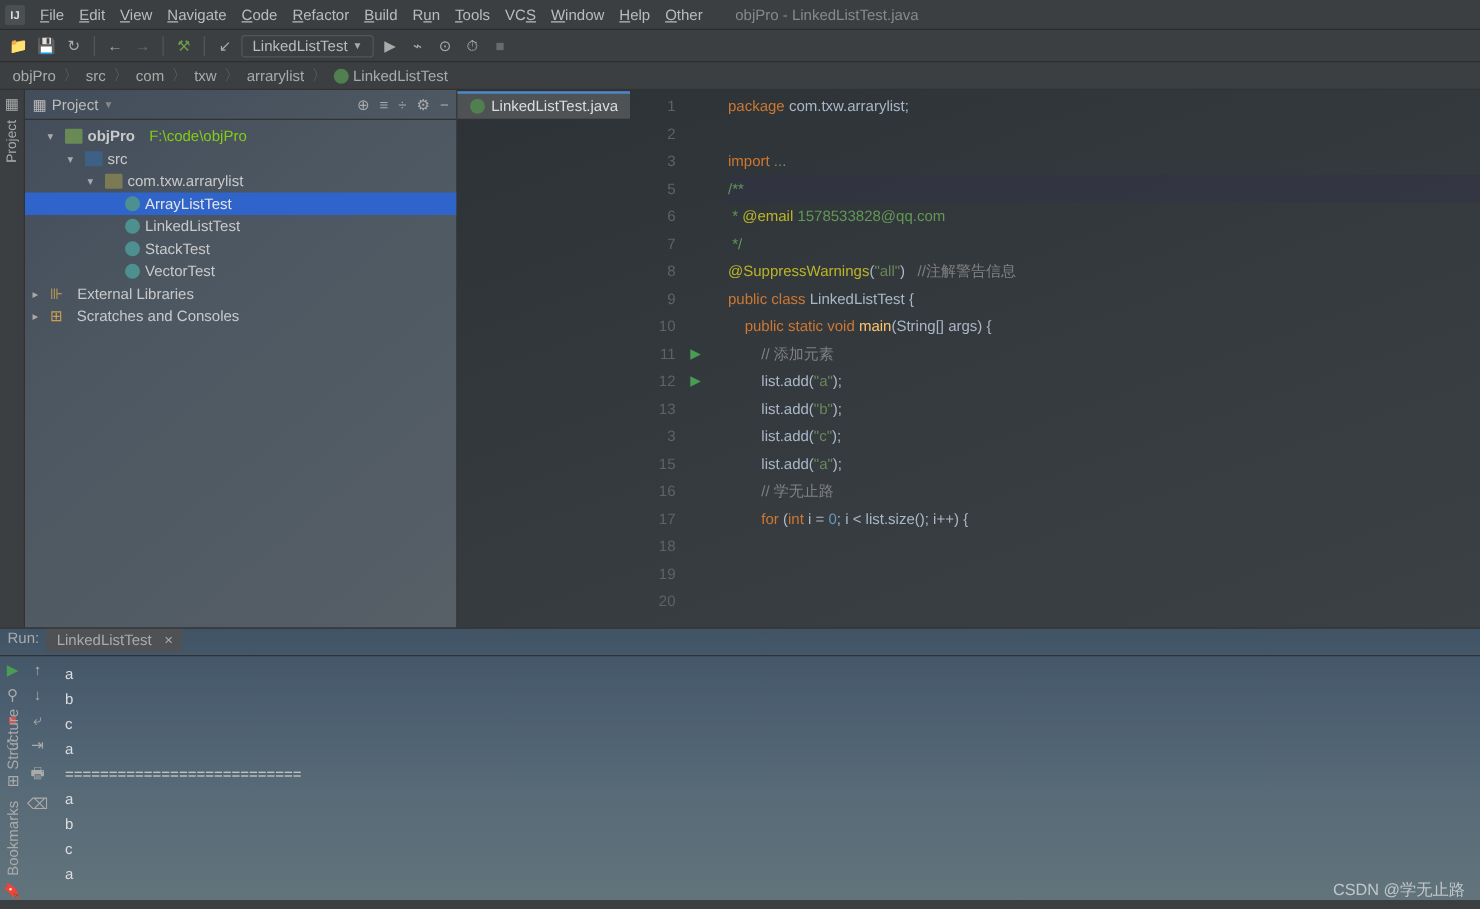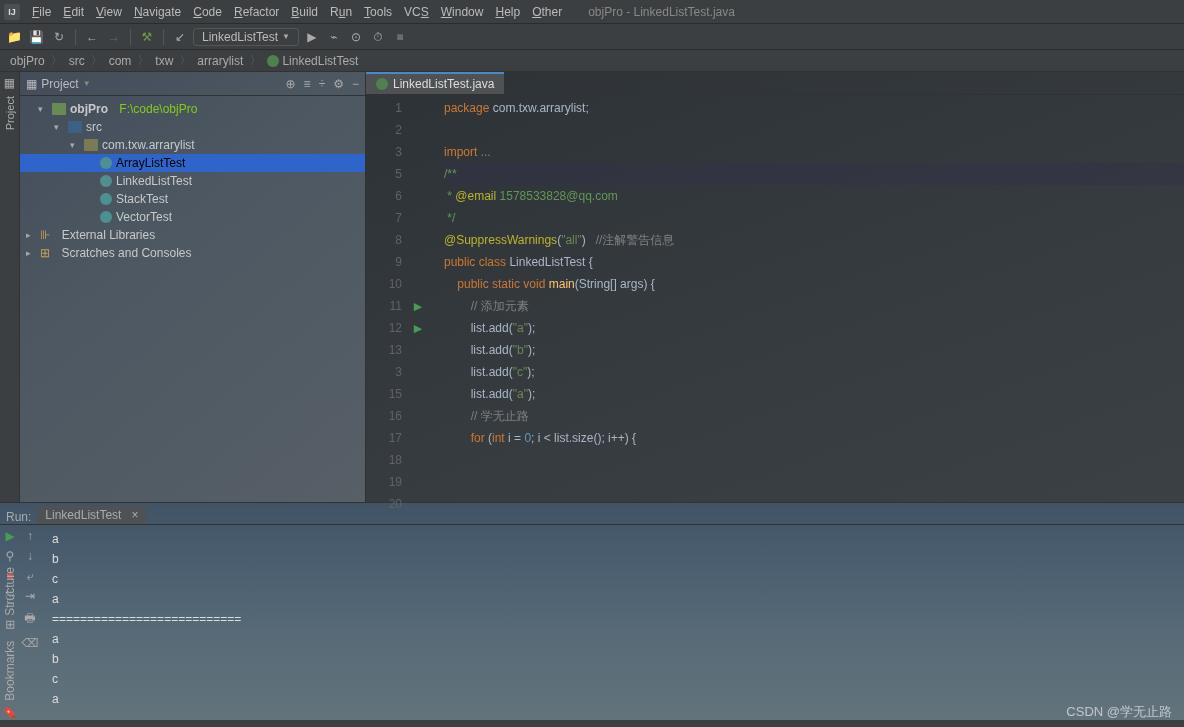--- a/index.html
+++ b/index.html
@@ -25,41 +25,41 @@
 .project::before{content:"";position:absolute;inset:0;background:linear-gradient(140deg,#5a7aa8 0%,#7fa5c4 40%,#a8c4d8 100%);opacity:.25;z-index:0}
 .project>*{position:relative;z-index:1}
 .projhead{height:24px;display:flex;align-items:center;padding:0 6px;gap:6px;border-bottom:1px solid #323232}
 .projhead .lbl{display:flex;align-items:center;gap:4px}
 .projhead .icons{margin-left:auto;display:flex;gap:8px;color:#aaa}
 .tree{padding:4px 0;color:#c9c9c9}
 .tree .node{display:flex;align-items:center;height:18px;padding-left:6px;gap:4px}
 .tree .arrow{width:10px;color:#aaa;font-size:9px}
 .tree .folder{width:14px;height:12px;background:#6a8a55;border-radius:1px}
 .tree .class{width:12px;height:12px;background:#4e8f8f;border-radius:6px}
-.tree .sel{background:#2f65ca;color:#000000}
+.tree .sel{background:#2f65ca;color:#e5e5e5}
 .tree .pad1{padding-left:18px}.tree .pad2{padding-left:34px}.tree .pad3{padding-left:50px}.tree .pad4{padding-left:66px}
 .tree .dim{color:#84cc16}
-.editor{flex:1;display:flex;flex-direction:column;background:#2b2b2b;position:relative}
+.editor{flex:1;display:flex;flex-direction:row;background:#2b2b2b;position:relative}
 .editor::before{content:"";position:absolute;inset:0;background:linear-gradient(160deg,#3a5a7a 0%,#5a7a9a 30%,#7a9aba 60%,#9abad8 100%);opacity:.15;z-index:0}
 .tabs{height:24px;display:flex;align-items:flex-end;border-bottom:1px solid #323232;position:relative;z-index:1}
 .tab{background:#4e5254;border-top:2px solid #4a88c7;padding:3px 10px;display:flex;align-items:center;gap:5px;color:#ddd}
 .tab .cicon2{width:12px;height:12px;border-radius:6px;background:#508050}
 .code{flex:1;display:flex;position:relative;z-index:1;font-family:"JetBrains Mono",Consolas,monospace;font-size:15px;line-height:22px}
 .gutter{width:44px;text-align:right;color:#606366;padding:2px 8px 2px 0}
 .gutter div{height:22px}
 .gut2{width:16px;padding-top:2px}
 .gut2 div{height:22px;display:flex;align-items:center;justify-content:center}
 .gut2 .run{color:#499c54;font-size:11px}
 .codebody{flex:1;padding:2px 0 2px 18px;color:#a9b7c6}
 .codebody .line{height:22px;white-space:pre}
 .codebody .hl{background:rgba(50,50,70,.5)}
 .kw{color:#cc7832}.str{color:#6a8759}.num{color:#6897bb}.comm{color:#808080}.cls{color:#a9b7c6}.ann{color:#bbb529}.doc{color:#629755}.id{color:#ffc66d}.pkg{color:#a9b7c6}
 .runpane{height:218px;border-top:1px solid #323232;display:flex;flex-direction:column;position:relative}
 .runpane::before{content:"";position:absolute;inset:0;background:linear-gradient(180deg,#4a7aa8 0%,#6a9ac8 30%,#8abada 60%,#a8d4e8 100%);opacity:.35;z-index:0}
-.runhead{height:22px;display:flex;align-items:flex-end;padding:0 6px;gap:6px;border-bottom:1px solid #323232;position:relative;z-index:1;color:#aaa}
+.runhead{height:22px;display:flex;align-items:flex-start;padding:0 6px;gap:6px;border-bottom:1px solid #323232;position:relative;z-index:1;color:#aaa}
 .runhead .rtab{background:#4e5254;padding:2px 8px;display:flex;align-items:center;gap:4px}
 .runbody{flex:1;display:flex;position:relative;z-index:1}
 .runside{width:20px;display:flex;flex-direction:column;align-items:center;gap:6px;padding-top:4px;color:#aaa}
 .runside2{width:20px;display:flex;flex-direction:column;align-items:center;gap:6px;padding-top:4px;color:#aaa}
 .console{flex:1;padding:4px 12px;font-family:Consolas,monospace;font-size:14px;color:#ddd;line-height:20px}
 .console div{height:20px}
 .bottomstrip{position:absolute;left:0;bottom:0;width:20px;height:218px;display:flex;flex-direction:column;align-items:center;justify-content:flex-end;gap:12px;z-index:2;color:#aaa}
 .bottomstrip .vt{writing-mode:vertical-lr;transform:rotate(180deg);font-size:11px;display:flex;align-items:center;gap:4px}
 .watermark{position:absolute;right:12px;bottom:6px;color:rgba(255,255,255,.6);z-index:5;font-size:13px}
 .green{color:#499c54}.red{color:#c75450}.blue{color:#3d9bdc}

